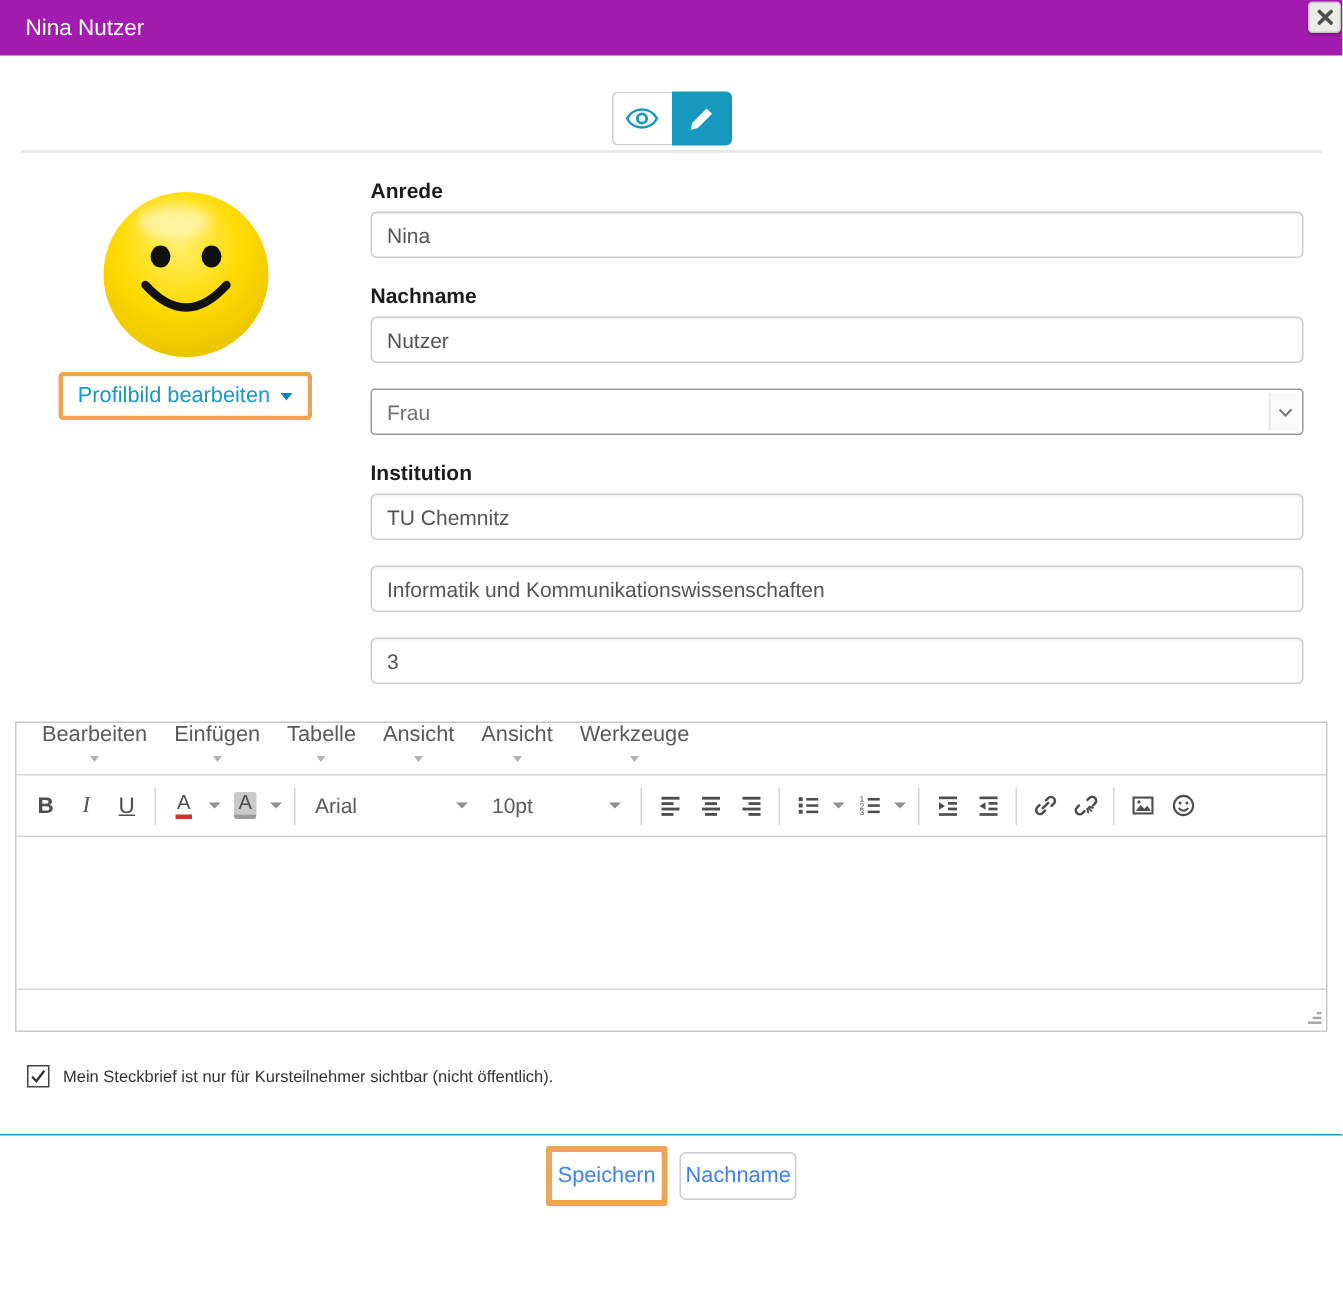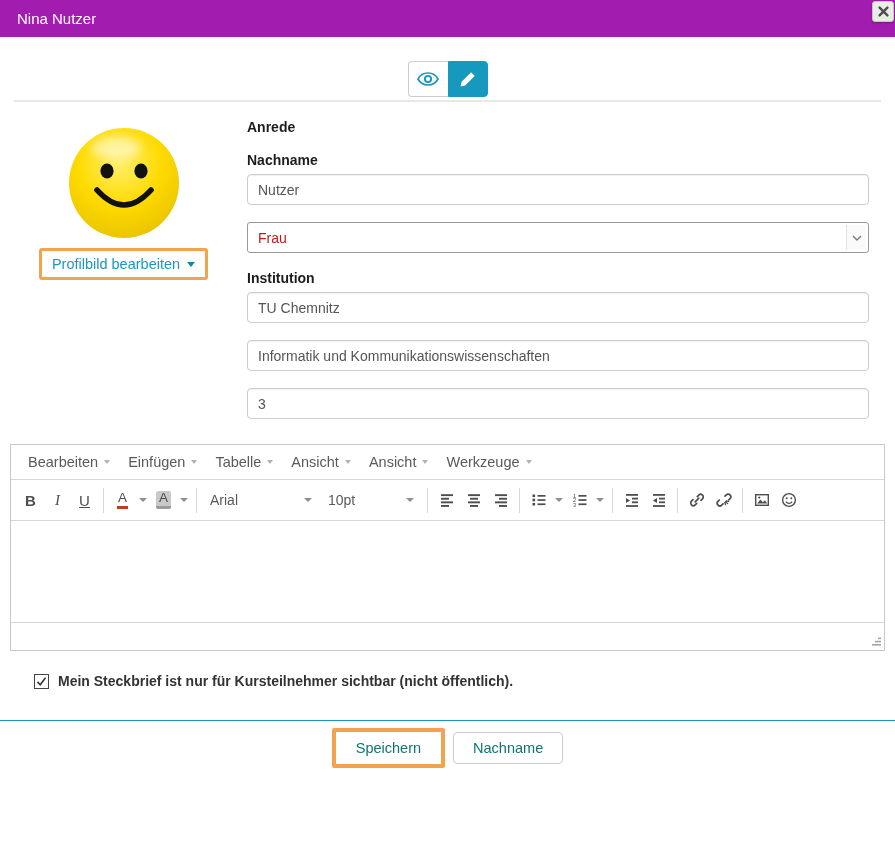--- a/index.html
+++ b/index.html
@@ -31,28 +31,28 @@
     align-items:center;gap:7px;cursor:pointer;font-family:inherit;}
   .caret-teal{width:0;height:0;border-left:4px solid transparent;border-right:4px solid transparent;
     border-top:5px solid #1586ab;display:inline-block;}
   .formcol{flex:1;min-width:0;}
   .frow{margin-bottom:17px;}
   .frow label{display:block;font-weight:bold;font-size:14px;color:#1c1c1c;margin-bottom:6px;}
   .tin{width:100%;box-sizing:border-box;height:31px;border:1px solid #ccc;border-radius:4px;
     padding:0 10px;font-size:14px;color:#555;font-family:inherit;background:#fff;
     box-shadow:inset 0 1px 1px rgba(0,0,0,.06);}
   .sel{position:relative;box-sizing:border-box;height:31px;border:1px solid #999;border-radius:3px;
-    font-size:14px;color:#b91c1c;display:flex;align-items:center;padding:0 10px;cursor:pointer;background:#fff;}
+    font-size:14px;color:#737373;display:flex;align-items:center;padding:0 10px;cursor:pointer;background:#fff;}
   .sel-arrow{position:absolute;right:2px;top:2px;bottom:2px;width:19px;display:flex;align-items:center;
     justify-content:center;background:#fafafa;border-left:1px solid #e2e2e2;}
   
   .editor{margin:8px 10px 0;border:1px solid #c9c9c9;background:#fff;}
   .menubar{display:flex;align-items:center;height:34px;padding:0 8px;}
   .mitem{display:flex;align-items:center;gap:6px;padding:0 9px;font-size:14.5px;color:#5a5a5a;
-    height:100%;cursor:pointer;background:none;border:none;font-family:inherit;}
+    height:100%;cursor:pointer;background:none;border:none;font-family:inherit;flex-direction:column;}
   .caret-gray{width:0;height:0;border-left:3.5px solid transparent;border-right:3.5px solid transparent;
     border-top:4px solid #b3b3b3;display:inline-block;}
   .toolbar{display:flex;align-items:center;height:40px;border-top:1px solid #d6d6d6;padding:0 6px;}
   .tb{min-width:27px;height:29px;display:flex;align-items:center;justify-content:center;background:none;
     border:none;color:#4e4e4e;cursor:pointer;padding:0 2px;font-family:inherit;}
   .tb-caret{min-width:14px;}
   .tsep{width:1px;height:25px;background:#d6d6d6;margin:0 5px;flex:none;}
   .gB{font-weight:bold;font-size:15px;color:#4e4e4e;}
   .gI{font-style:italic;font-size:15px;font-family:"Liberation Serif",serif;color:#4e4e4e;}
   .gU{text-decoration:underline;font-size:15px;color:#4e4e4e;}
@@ -62,28 +62,28 @@
   .fontsel{display:flex;align-items:center;justify-content:space-between;height:100%;padding:0 8px;
     font-size:14px;color:#5a5a5a;cursor:pointer;background:none;border:none;font-family:inherit;}
   .fontsel.family{width:118px;}
   .fontsel.size{width:102px;text-align:right;}
   .caret-dd{width:0;height:0;border-left:4px solid transparent;border-right:4px solid transparent;
     border-top:4.5px solid #8f8f8f;display:inline-block;}
   .econtent{height:101px;border-top:1px solid #d6d6d6;cursor:text;}
   .estatus{height:27px;border-top:1px solid #d6d6d6;display:flex;justify-content:flex-end;align-items:flex-end;}
   .grip{padding:0 2px 2px 0;cursor:nwse-resize;line-height:0;}
   
-  .privacy{display:flex;align-items:center;gap:9px;margin:22px 34px 0;font-size:14px;color:#333;font-weight:bold;}
+  .privacy{display:flex;align-items:center;gap:9px;margin:22px 18px 0;font-size:11px;color:#333;}
   .cbx{width:15px;height:15px;box-sizing:border-box;border:1px solid #444;background:#fff;flex:none;
     display:flex;align-items:center;justify-content:center;cursor:pointer;}
   
   .footer-hr{border-top:1px solid #1798be;margin-top:31px;}
   .footer{display:flex;justify-content:center;align-items:center;gap:8px;padding-top:7px;}
-  .btn{background:#fff;border:1px solid #ccc;border-radius:4px;color:#0f766e;font-size:14.5px;
-    padding:7px 19px;cursor:pointer;font-family:inherit;}
+  .btn{background:#fff;border:1px solid #ccc;border-radius:4px;color:#3b82f6;font-size:14.5px;
+    padding:7px 3px;cursor:pointer;font-family:inherit;}
   .save-wrap{border:4px solid #f1a34f;border-radius:2px;}
   .save-wrap .btn{border-color:#fff;}
   svg{display:block;}
 </style>
 </head>
 <body>
 
 <div>
 
   <div class="titlebar">
@@ -141,20 +141,21 @@
         <button class="linkbtn">
           <span>Profilbild bearbeiten</span>
           <span class="caret-teal"></span>
         </button>
       </div>
     </div>
 
     <div class="formcol">
       <div class="frow">
         <label>Anrede</label>
+        <input class="tin" type="text" value="Nina" style="">
       </div>
       <div class="frow">
         <label>Nachname</label>
         <input class="tin" type="text" value="Nutzer" style="">
       </div>
       <div class="frow">
         <div class="sel">
           <span>Frau</span>
           <span class="sel-arrow">
             <svg width="10" height="6" viewBox="0 0 10 6">

